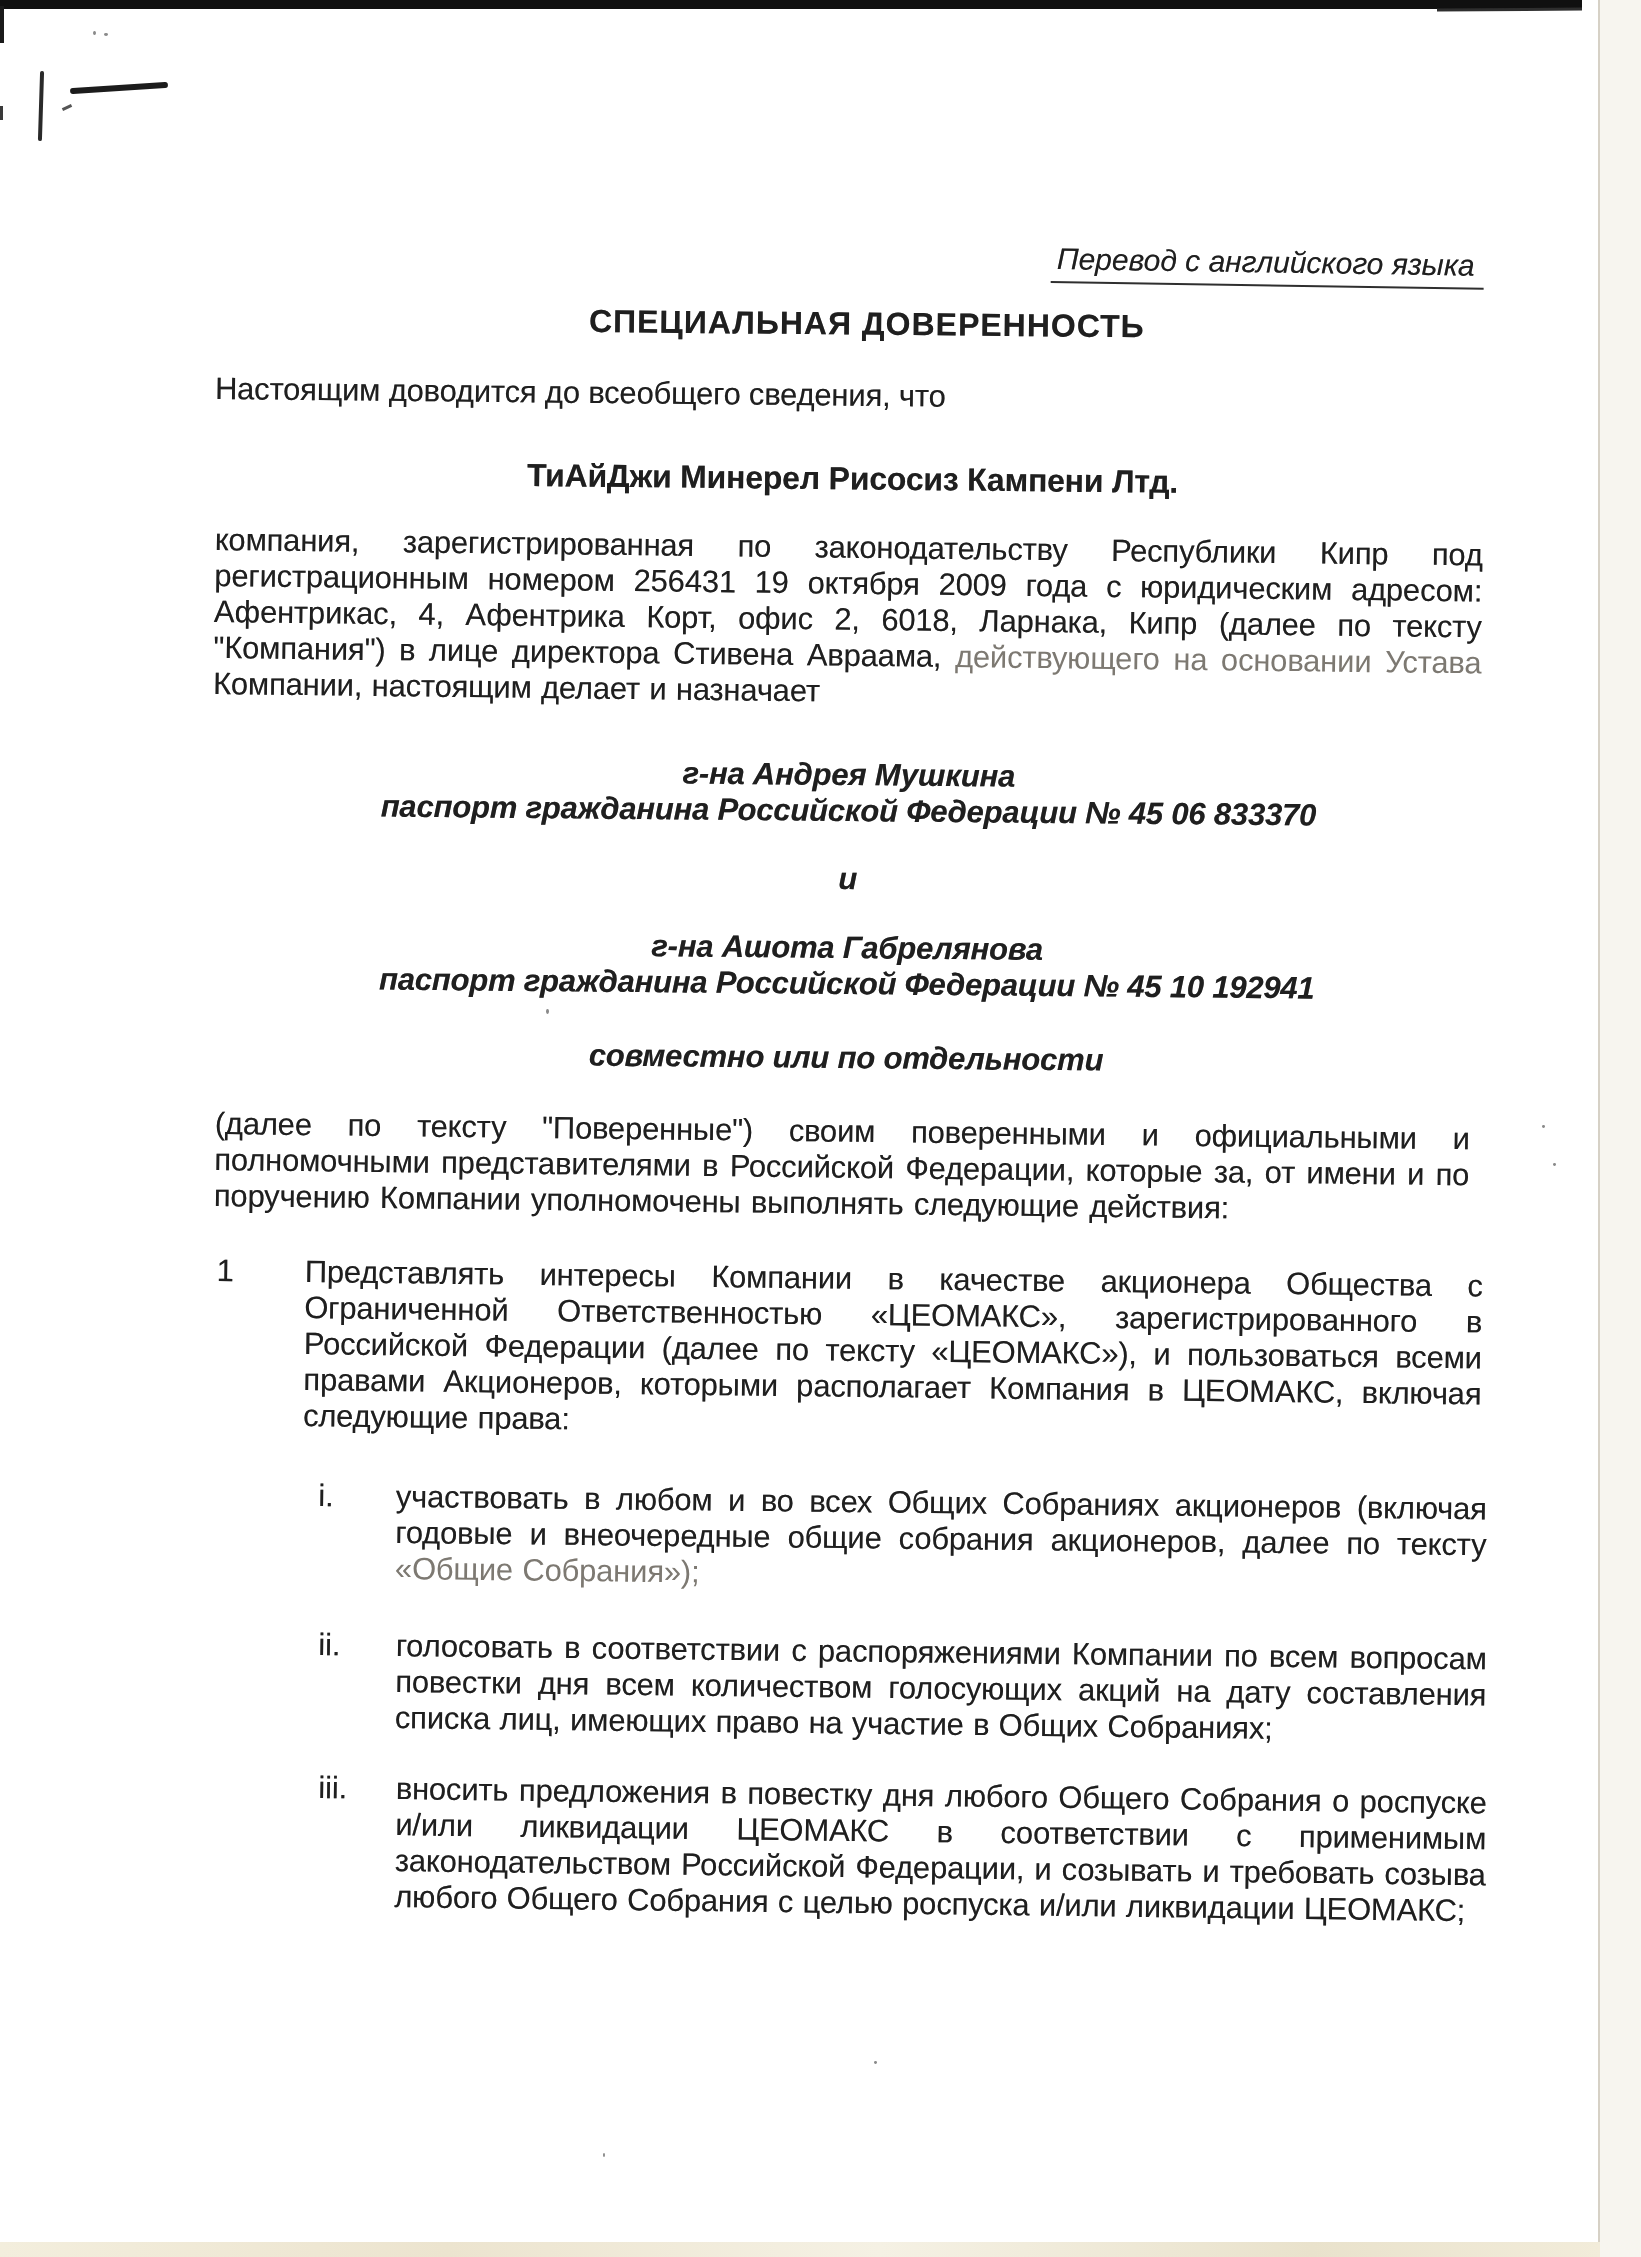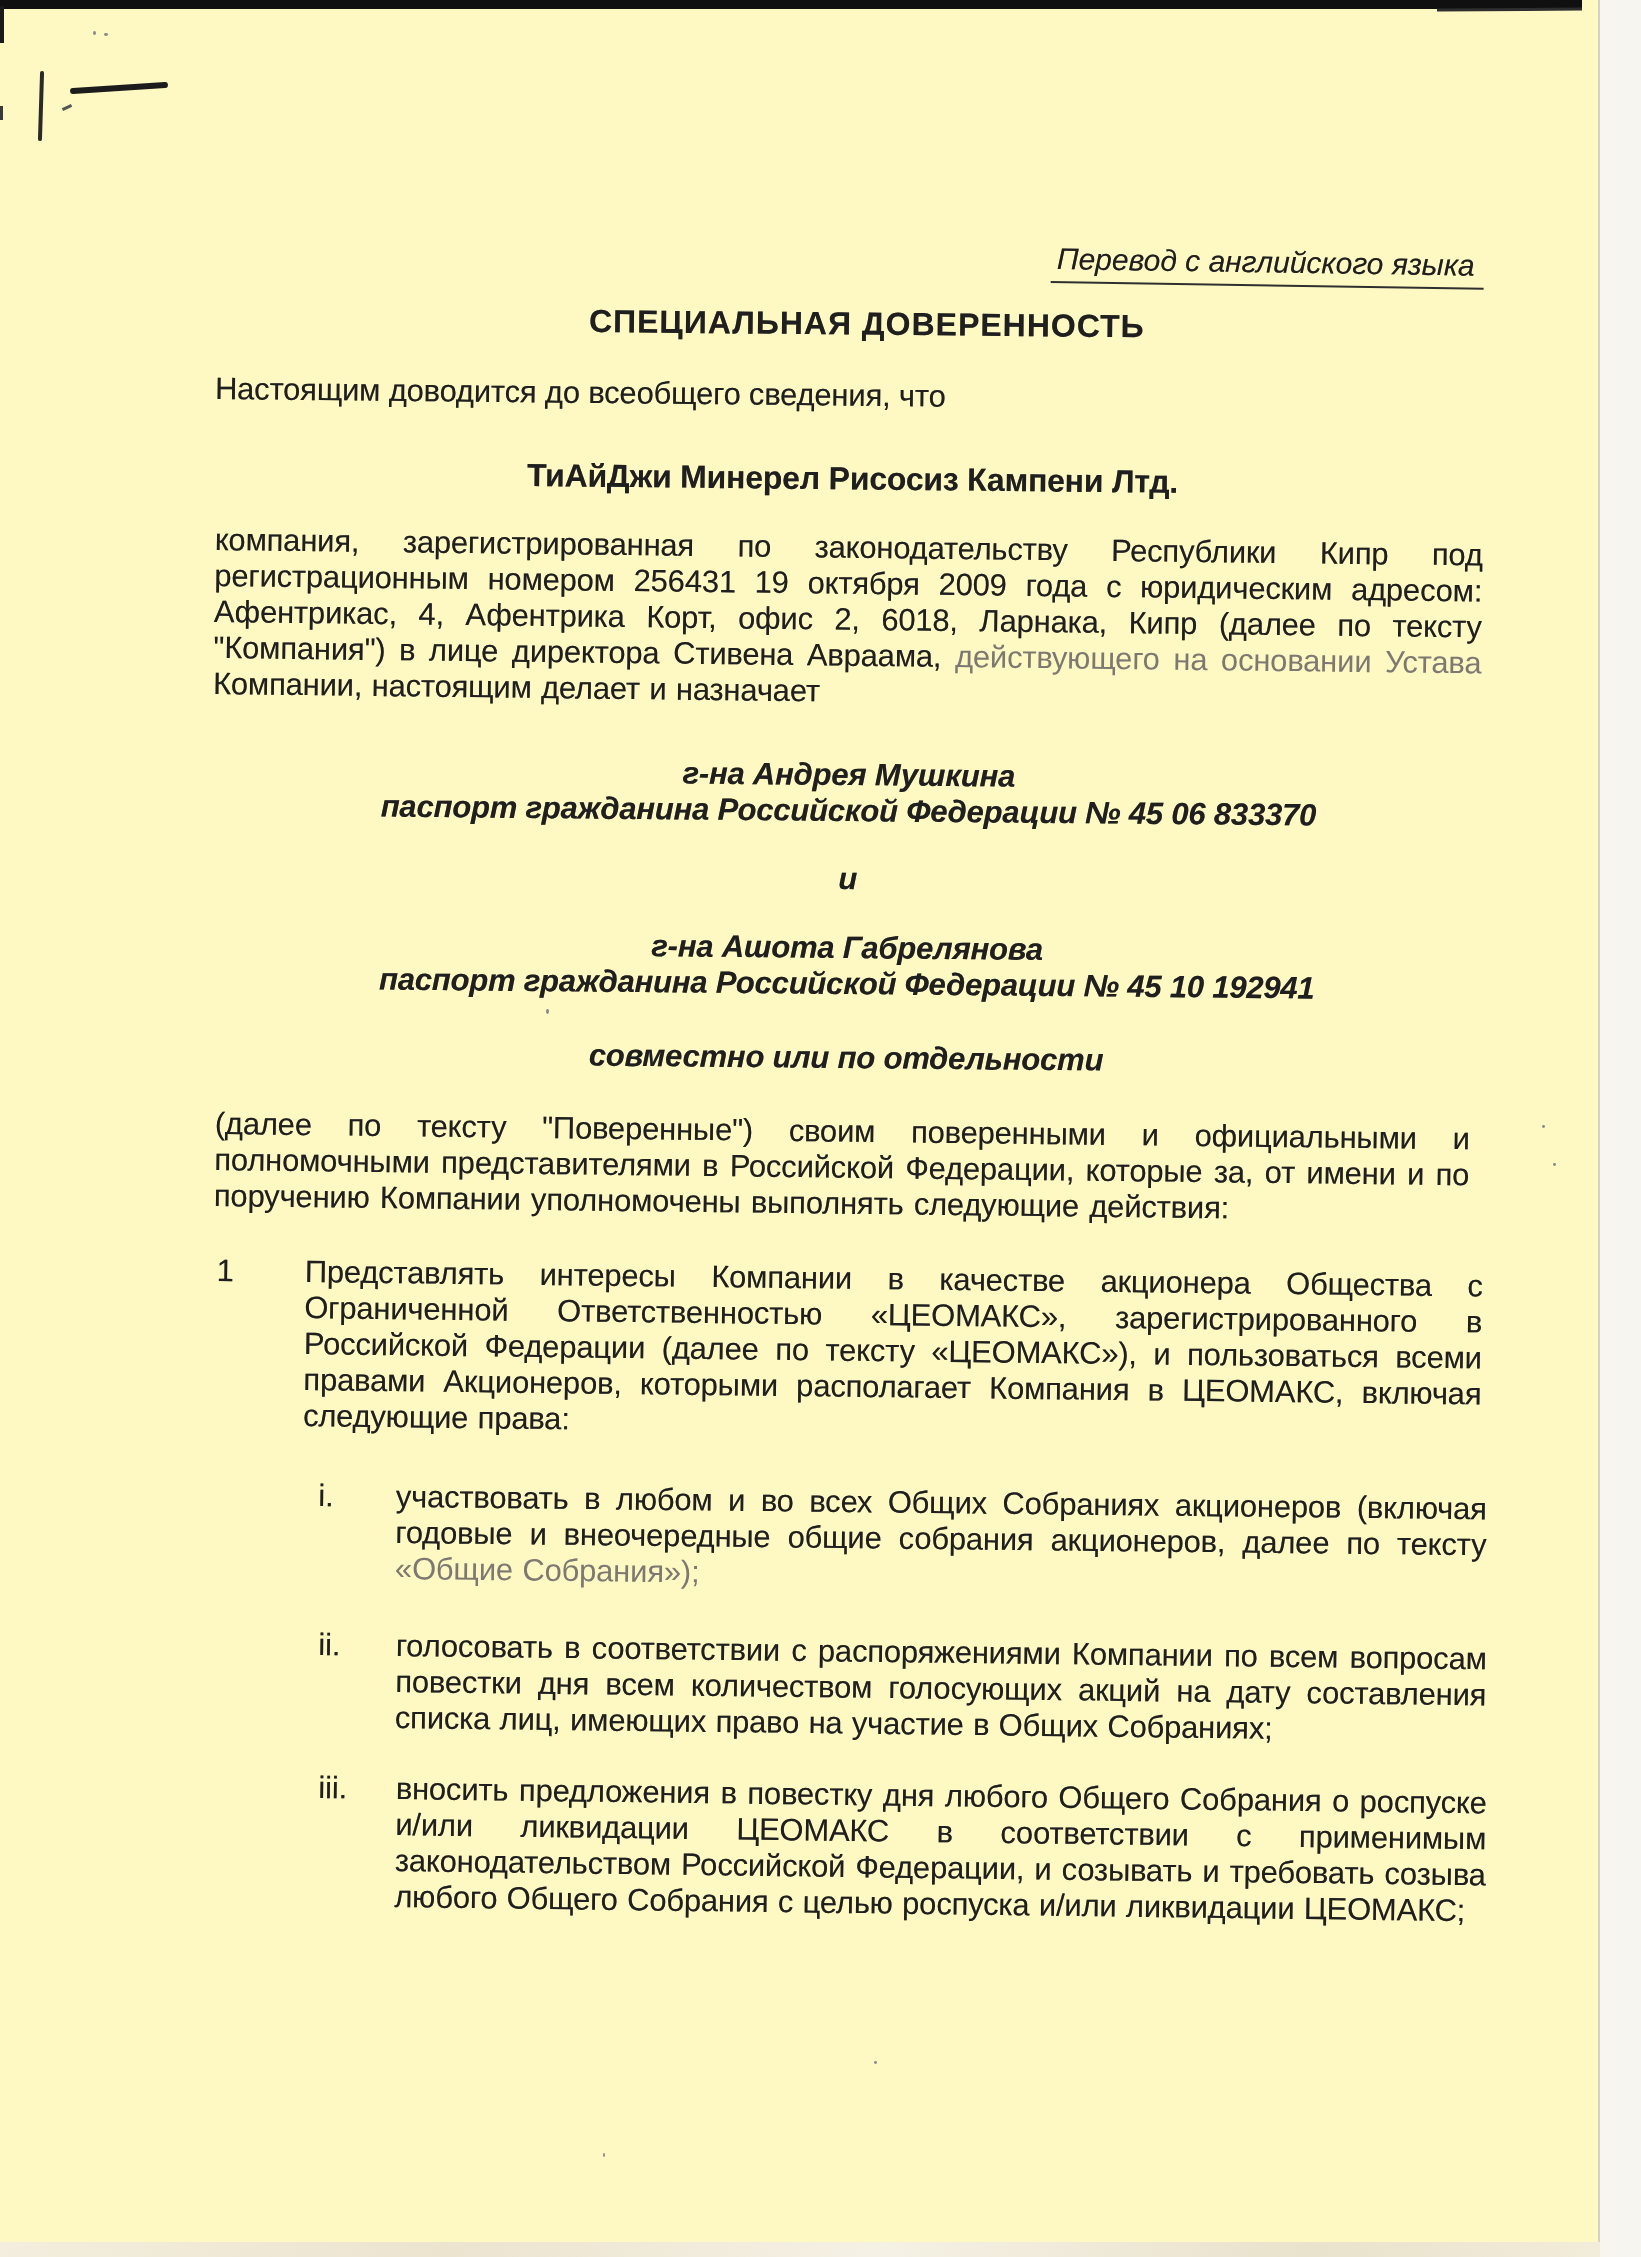--- a/index.html
+++ b/index.html
@@ -3,21 +3,21 @@
 <meta charset="utf-8">
 <style>
   html,body{margin:0;padding:0;}
   body{
     width:1641px;height:2257px;
     background:#e9e7e1;
     font-family:"Liberation Sans",sans-serif;
   }
   .page{
     position:relative;width:1641px;height:2257px;overflow:hidden;
-    background:#fef9c3;color:#1f1f1f;
+    background:#ffffff;color:#1f1f1f;
     font-size:31px;line-height:36px;letter-spacing:-0.2px;
     text-shadow:0 0 0.6px rgba(40,40,40,0.55);
   }
   .abs{position:absolute;}
   .just{text-align:justify;}
   
   .top-edge{left:0;top:0;width:1582px;height:8.7px;background:#101010;}
   .top-edge-2{left:1437px;top:7.7px;width:145px;height:2.9px;background:#2e2e2e;transform:rotate(-0.4deg);}
   .left-sliver-1{left:0;top:5.8px;width:3.9px;height:37px;background:#1a1a1a;}
   .left-sliver-2{left:0;top:106px;width:2.9px;height:13.5px;background:#3a3a3a;}

